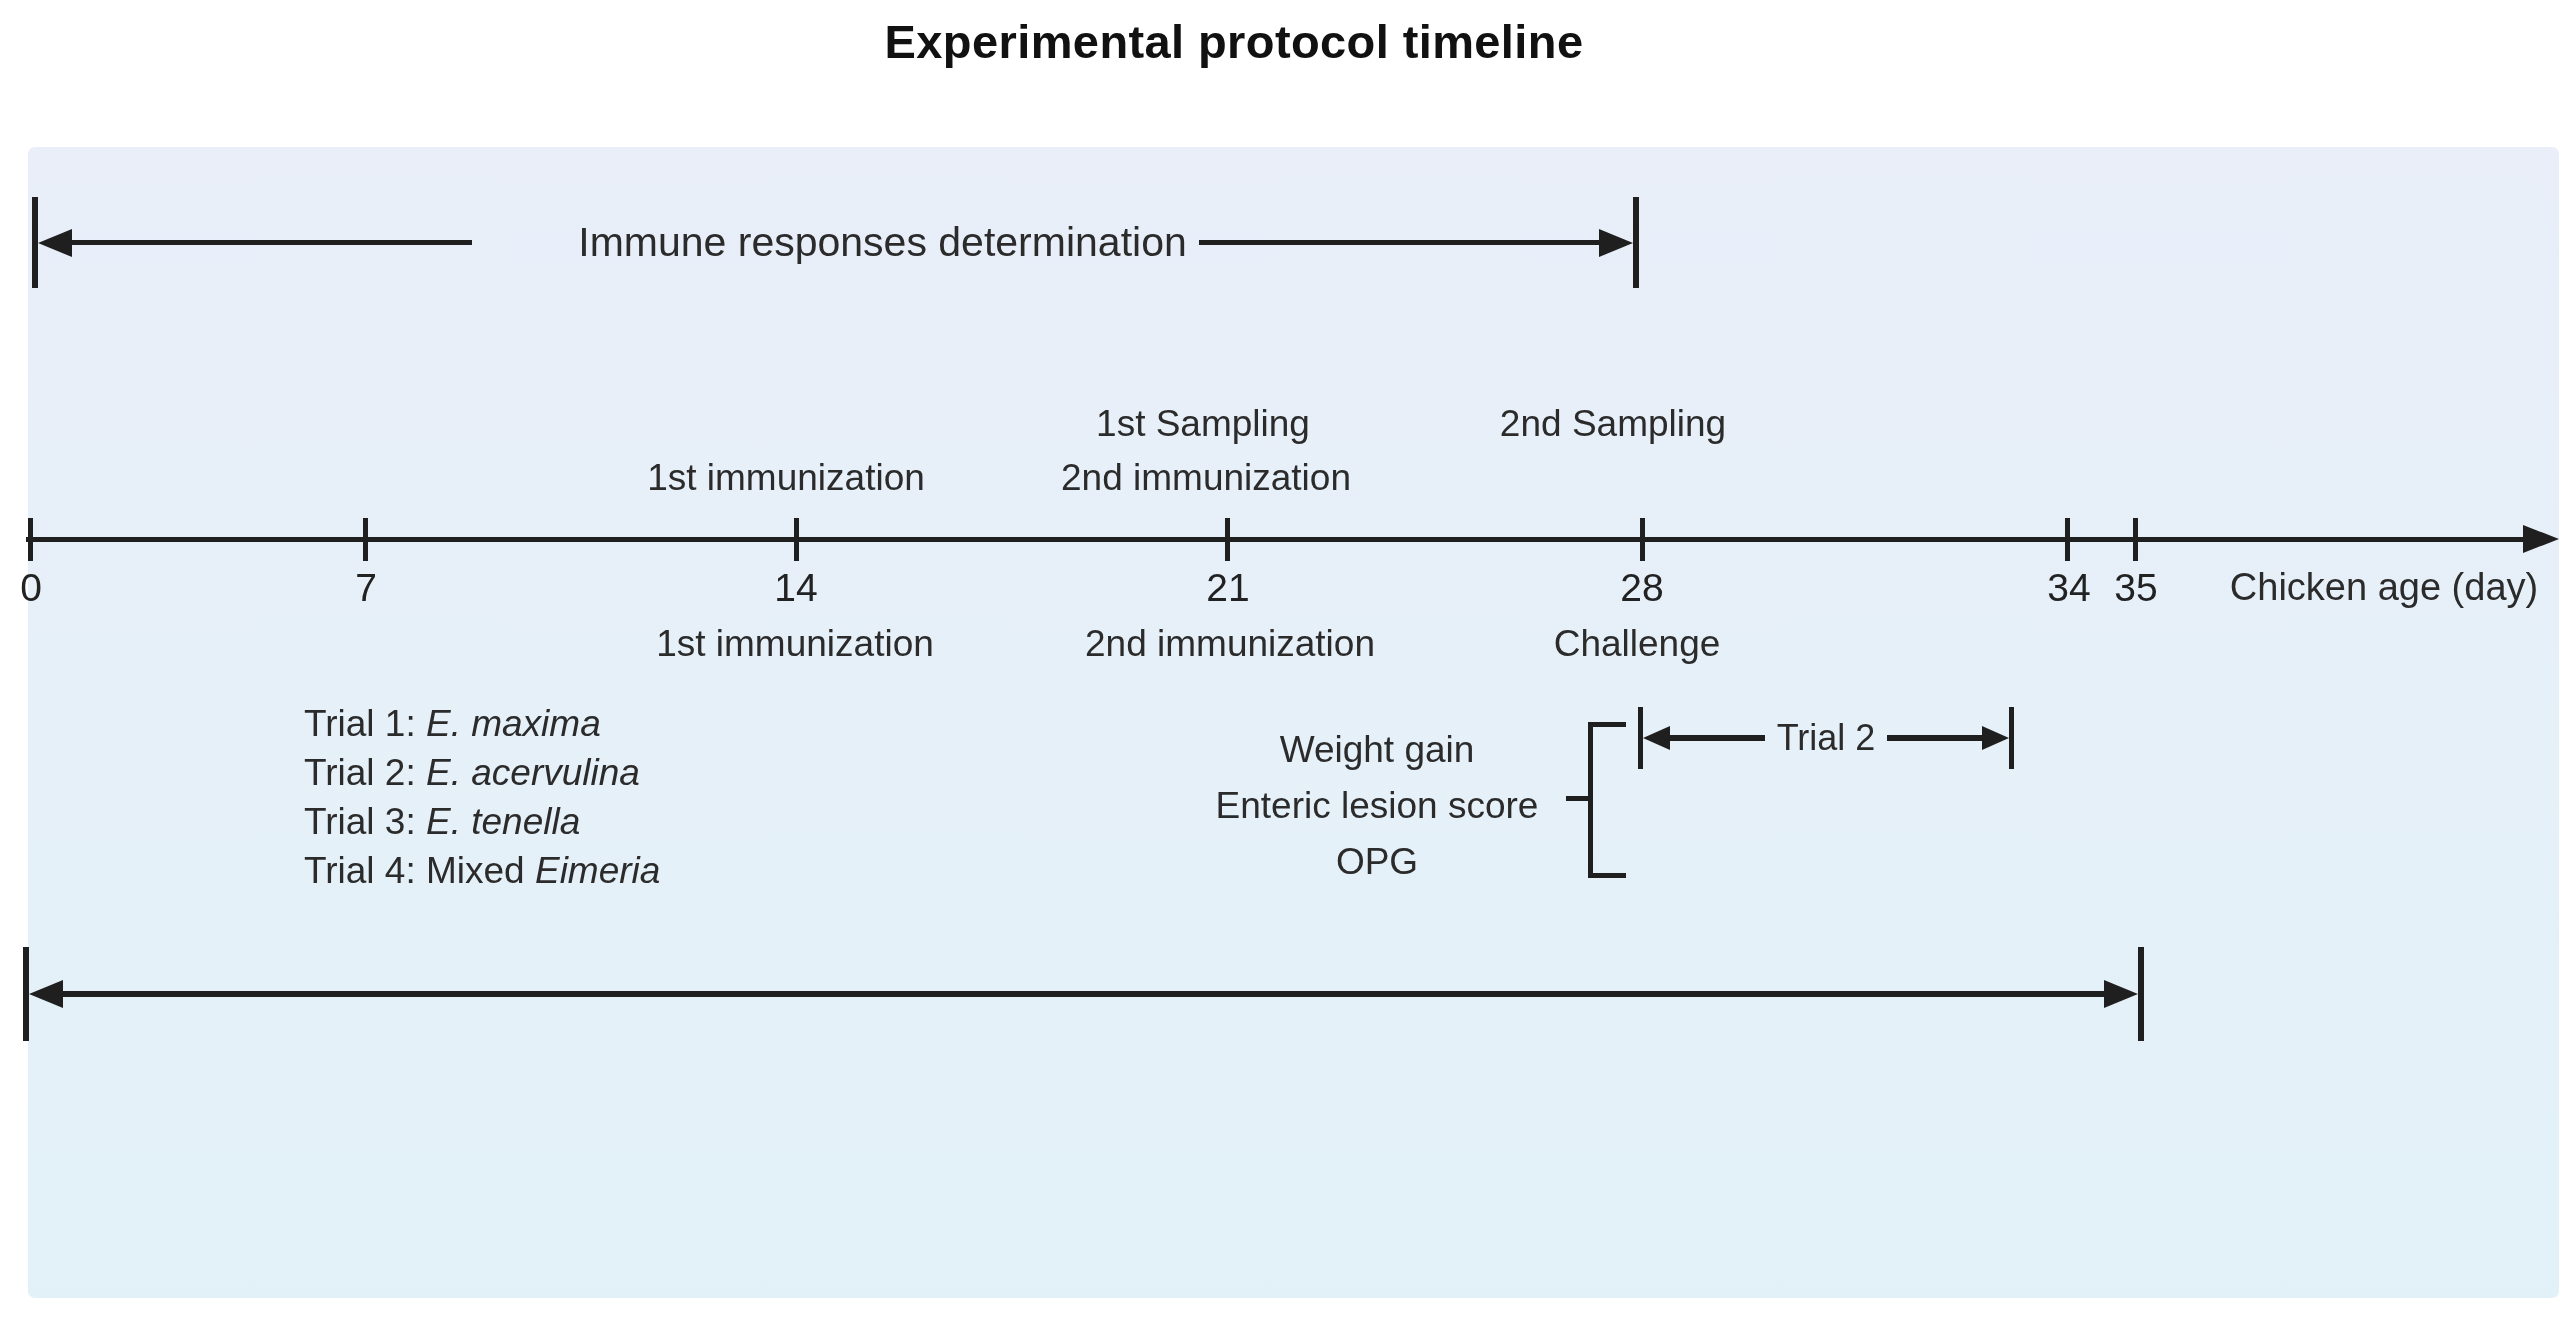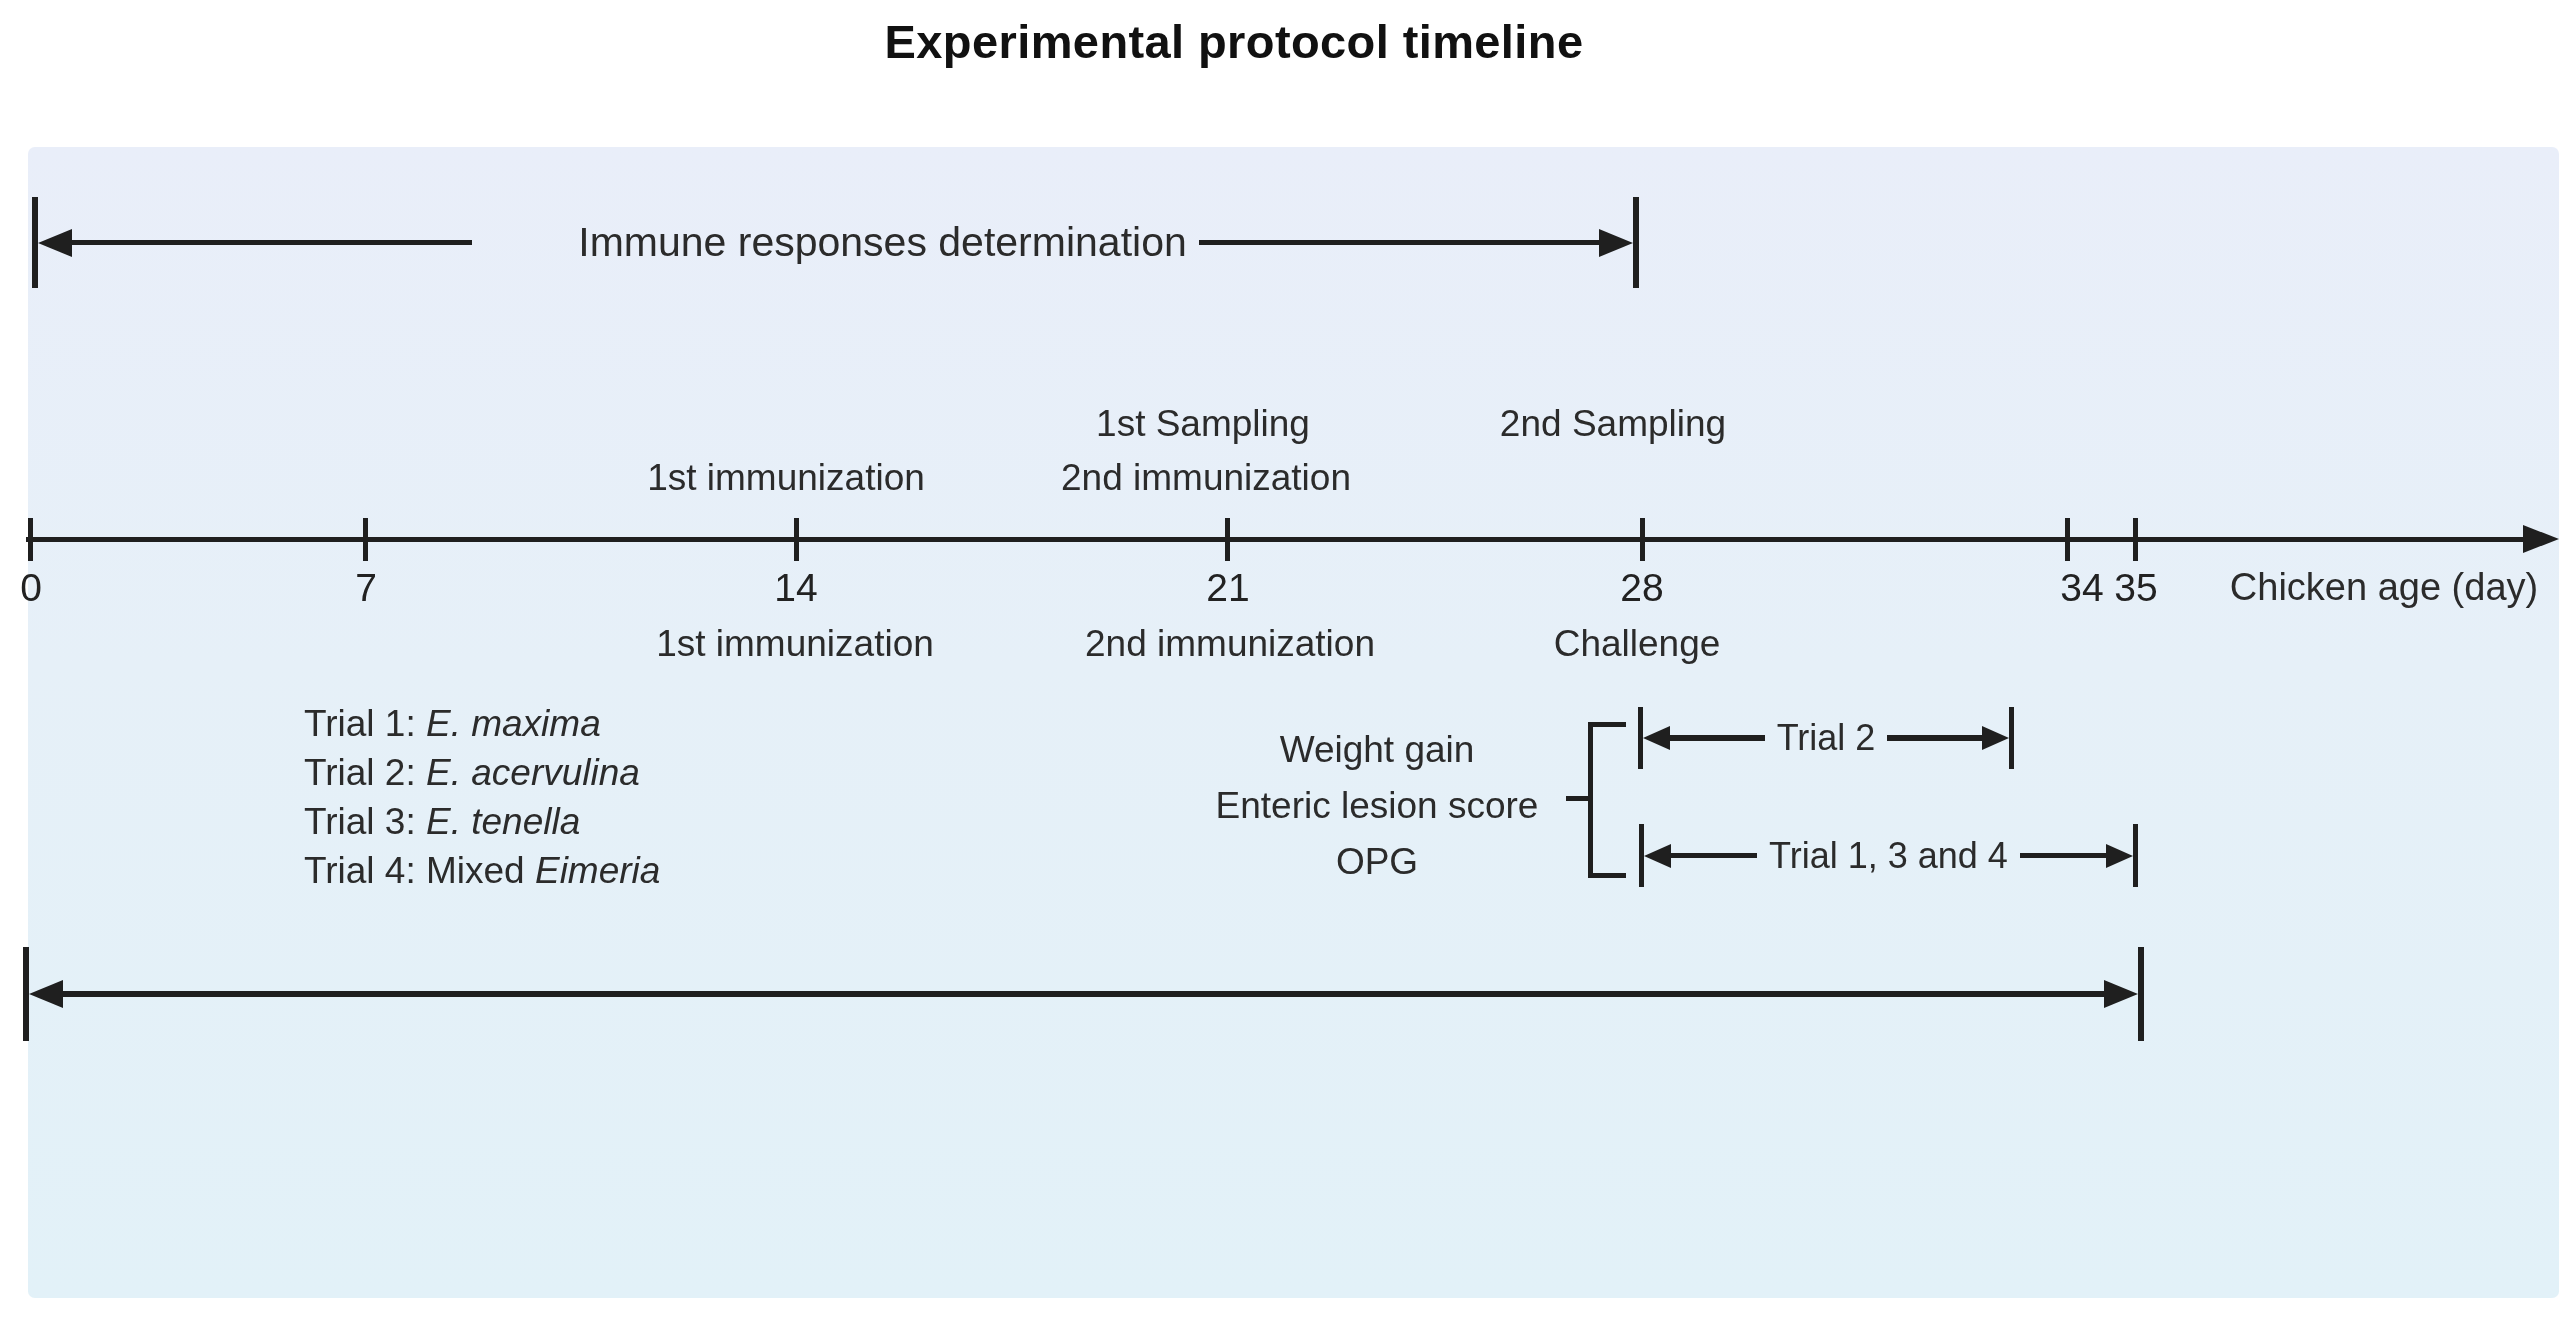--- a/index.html
+++ b/index.html
@@ -69,21 +69,21 @@
   <div class="tick" style="left:794px;"></div>
   <div class="tick" style="left:1225px;"></div>
   <div class="tick" style="left:1640px;"></div>
   <div class="tick" style="left:2065px;"></div>
   <div class="tick" style="left:2133px;"></div>
   <div class="ticknum" style="left:31px;">0</div>
   <div class="ticknum" style="left:366px;">7</div>
   <div class="ticknum" style="left:796px;">14</div>
   <div class="ticknum" style="left:1228px;">21</div>
   <div class="ticknum" style="left:1642px;">28</div>
-  <div class="ticknum" style="left:2069px;margin-left:13px;">34</div>
+  <div class="ticknum" style="left:2069px;">34</div>
   <div class="ticknum" style="left:2136px;">35</div>
   <div class="lbl" style="left:2384px;top:566px;font-size:38px;">Chicken age (day)</div>
 
   <div class="lbl" style="left:795px;top:623px;font-size:37px;">1st immunization</div>
   <div class="lbl" style="left:1230px;top:623px;font-size:37px;">2nd immunization</div>
   <div class="lbl" style="left:1637px;top:623px;font-size:37px;">Challenge</div>
 
   <div class="trials">
     <div><span>Trial 1: </span><i>E. maxima</i></div>
     <div><span>Trial 2: </span><i>E. acervulina</i></div>
@@ -105,29 +105,20 @@
   <div class="span-arrow small" style="left:1638px;top:707px;width:376px;height:62px;font-size:36px;">
     <div class="endbar"></div>
     <div class="ah ah-left"></div>
     <div class="aline"></div>
     <div class="span-label">Trial 2</div>
     <div class="aline"></div>
     <div class="ah ah-right"></div>
     <div class="endbar"></div>
   </div>
 
-  <div class="span-arrow small" style="left:1639px;top:824px;width:499px;height:63px;font-size:36px;">
-    <div class="endbar"></div>
-    <div class="ah ah-left"></div>
-    <div class="aline"></div>
-    <div class="span-label">Trial 1, 3 and 4</div>
-    <div class="aline"></div>
-    <div class="ah ah-right"></div>
-    <div class="endbar"></div>
-  </div>
 
   <div class="span-arrow" style="left:23px;top:947px;width:2121px;height:94px;font-size:40px;">
     <div class="endbar"></div>
     <div class="ah ah-left"></div>
     <div class="aline"></div>
     <div class="aline"></div>
     <div class="ah ah-right"></div>
     <div class="endbar"></div>
   </div>
 

